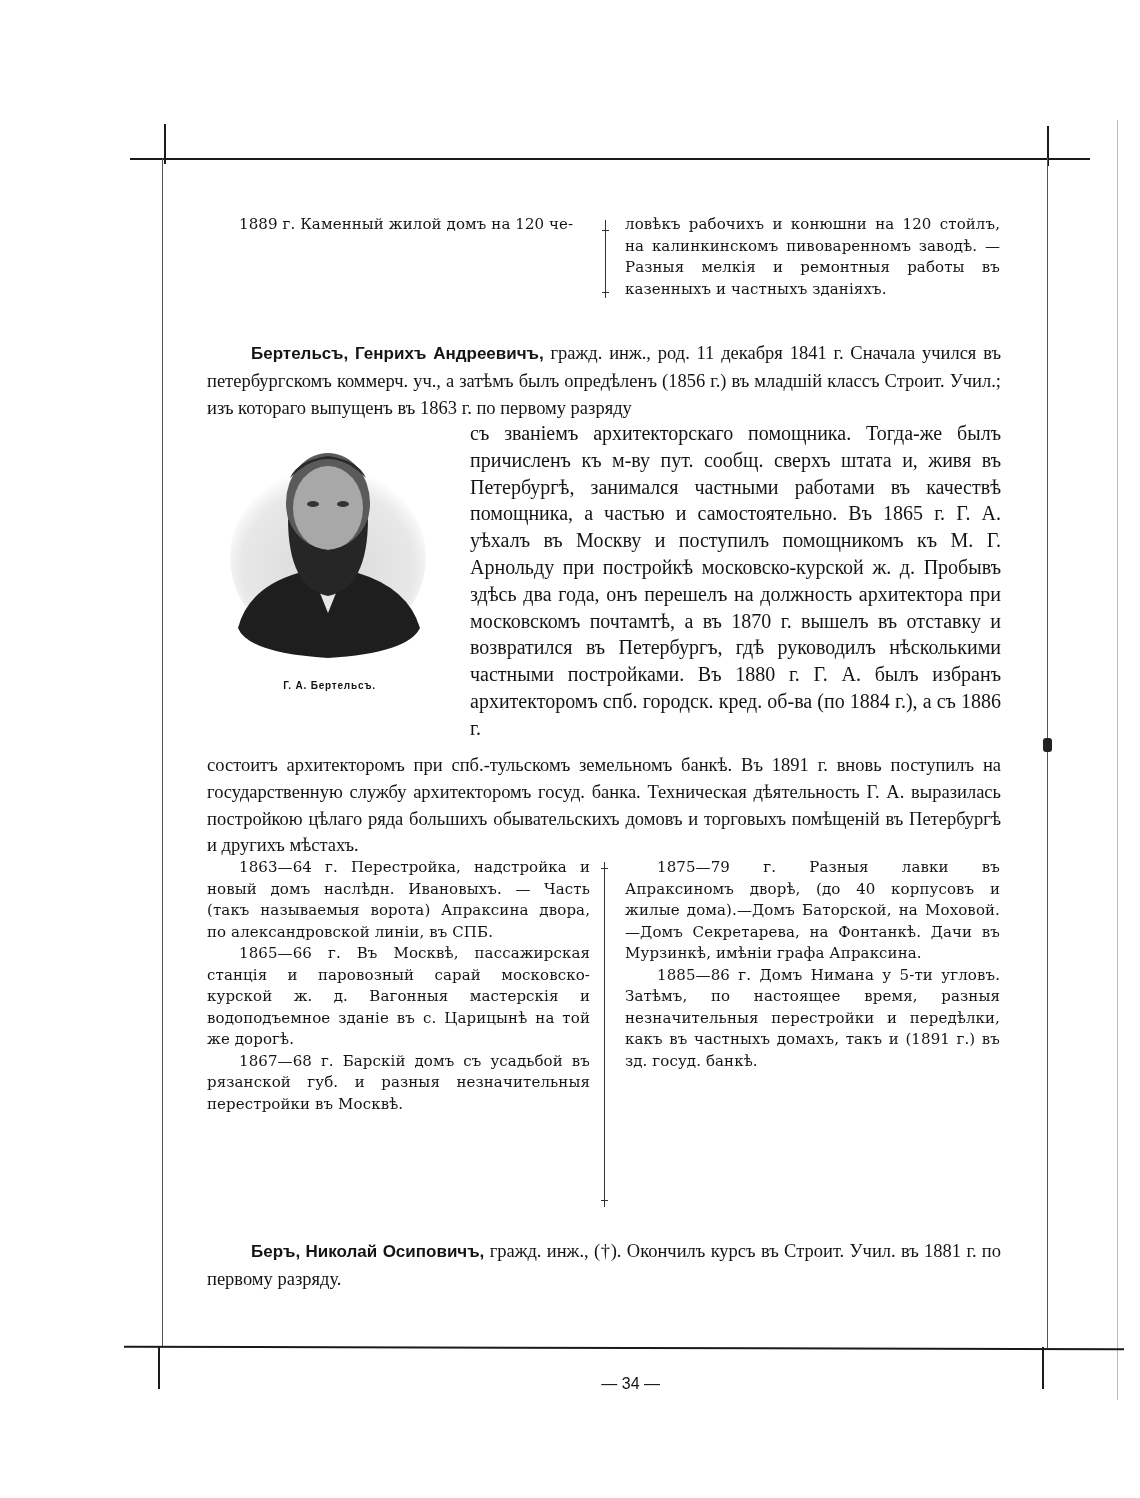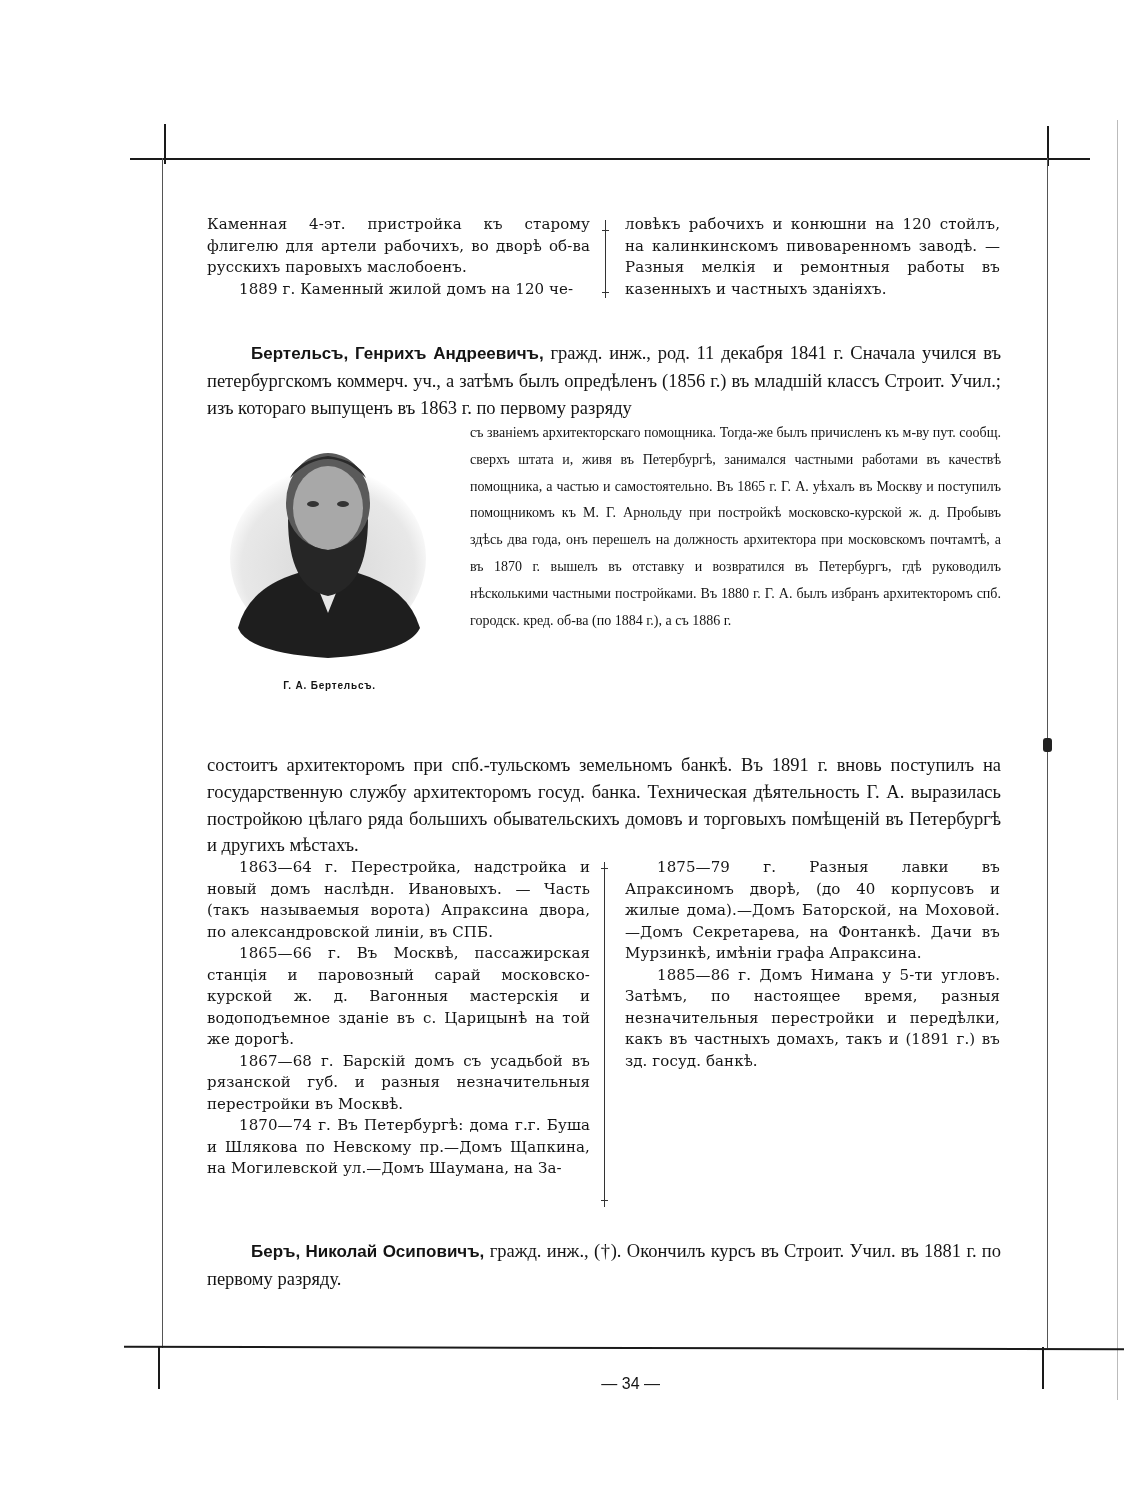--- a/index.html
+++ b/index.html
@@ -9,21 +9,21 @@
   .vline { position:absolute; width:2px; background:#1a1a1a; }
   .col { position:absolute; font-size:15px; line-height:21.5px; text-align:justify; letter-spacing:0.1px; }
   .col p { margin:0; }
   .col p.ind { text-indent:32px; }
   .coldiv { position:absolute; width:1px; background:#333; }
   .coldiv .tick { position:absolute; left:-3px; width:7px; height:1px; background:#333; }
   .bio { position:absolute; left:207px; width:794px; font-family:"Liberation Serif","DejaVu Serif",serif;
          font-size:18.5px; line-height:26.8px; text-align:justify; }
   .bio .name { font-family:"Liberation Sans","DejaVu Sans",sans-serif; font-weight:bold; font-size:17px; }
   .bio-indent { display:inline-block; width:44px; }
-  .flow { position:absolute; font-family:"Liberation Serif","DejaVu Serif",serif; font-size:14px; line-height:26.8px; text-align:justify; }
+  .flow { position:absolute; font-family:"Liberation Serif","DejaVu Serif",serif; font-size:20px; line-height:26.8px; text-align:justify; }
   .portrait { position:absolute; left:228px; top:438px; width:200px; height:225px; }
   .caption { position:absolute; left:232px; top:680px; width:195px; text-align:center;
              font-family:"Liberation Sans","DejaVu Sans",sans-serif; font-weight:bold; font-size:10px; letter-spacing:0.8px; }
   .pagenum { position:absolute; left:540px; top:1375px; width:120px; text-align:right;
              font-family:"Liberation Sans","DejaVu Sans",sans-serif; font-size:16px; }
   .smudge { position:absolute; background:#222; }
 </style>
 </head>
 <body>
 
@@ -31,21 +31,20 @@
 <div class="vline" style="left:164px; top:124px; height:40px;"></div>
 <div class="vline" style="left:162px; top:158px; height:1190px; width:1px; background:#555;"></div>
 <div class="vline" style="left:1047px; top:126px; height:40px;"></div>
 <div class="vline" style="left:1047px; top:158px; height:1190px; width:1px; background:#555;"></div>
 <div class="vline" style="left:1117px; top:120px; height:1280px; width:1px; background:#bbb;"></div>
 <div class="hline" style="left:124px; top:1347px; width:1000px; transform:rotate(0.15deg);"></div>
 <div class="vline" style="left:158px; top:1347px; height:42px;"></div>
 <div class="vline" style="left:1042px; top:1347px; height:42px;"></div>
 
 <div class="col" style="left:207px; top:214px; width:383px;">
-  <p>Каменная 4-эт. пристройка къ старому флигелю для артели рабочихъ, во дворѣ об-ва русскихъ паровыхъ маслобоенъ.</p>
   <p class="ind">1889 г. Каменный жилой домъ на 120 че-</p>
 </div>
 <div class="coldiv" style="left:605px; top:220px; height:78px;">
   <span class="tick" style="top:10px;"></span>
     <span class="tick" style="top:72px;"></span>
 </div>
 <div class="col" style="left:625px; top:214px; width:375px;">
   <p>ловѣкъ рабочихъ и конюшни на 120 стойлъ, на калинкинскомъ пивоваренномъ заводѣ. — Разныя мелкія и ремонтныя работы въ казенныхъ и частныхъ зданіяхъ.</p>
 </div>
 
@@ -75,21 +74,20 @@
   <div class="caption">Г. А. Бертельсъ.</div>
 </div>
 
 <div class="flow" style="left:470px; top:420px; width:531px;">съ званіемъ архитекторскаго помощника. Тогда-же былъ причисленъ къ м-ву пут. сообщ. сверхъ штата и, живя въ Петербургѣ, занимался частными работами въ качествѣ помощника, а частью и самостоятельно. Въ 1865 г. Г. А. уѣхалъ въ Москву и поступилъ помощникомъ къ М. Г. Арнольду при постройкѣ московско-курской ж. д. Пробывъ здѣсь два года, онъ перешелъ на должность архитектора при московскомъ почтамтѣ, а въ 1870 г. вышелъ въ отставку и возвратился въ Петербургъ, гдѣ руководилъ нѣсколькими частными постройками. Въ 1880 г. Г. А. былъ избранъ архитекторомъ спб. городск. кред. об-ва (по 1884 г.), а съ 1886 г.</div>
 <div class="bio" style="top:752px;">состоитъ архитекторомъ при спб.-тульскомъ земельномъ банкѣ. Въ 1891 г. вновь поступилъ на государственную службу архитекторомъ госуд. банка. Техническая дѣятельность Г. А. выразилась постройкою цѣлаго ряда большихъ обывательскихъ домовъ и торговыхъ помѣщеній въ Петербургѣ и другихъ мѣстахъ.</div>
 
 <div class="col" style="left:207px; top:857px; width:383px;">
   <p class="ind">1863—64 г. Перестройка, надстройка и новый домъ наслѣдн. Ивановыхъ. — Часть (такъ называемыя ворота) Апраксина двора, по александровской линіи, въ СПБ.</p>
   <p class="ind">1865—66 г. Въ Москвѣ, пассажирская станція и паровозный сарай московско-курской ж. д. Вагонныя мастерскія и водоподъемное зданіе въ с. Царицынѣ на той же дорогѣ.</p>
   <p class="ind">1867—68 г. Барскій домъ съ усадьбой въ рязанской губ. и разныя незначительныя перестройки въ Москвѣ.</p>
-  <p class="ind">1870—74 г. Въ Петербургѣ: дома г.г. Буша и Шлякова по Невскому пр.—Домъ Щапкина, на Могилевской ул.—Домъ Шаумана, на За-</p>
 </div>
 <div class="coldiv" style="left:604px; top:862px; height:345px;">
   <span class="tick" style="top:6px;"></span>
     <span class="tick" style="top:338px;"></span>
 </div>
 <div class="col" style="left:625px; top:857px; width:375px;">
   <p class="ind">1875—79 г. Разныя лавки въ Апраксиномъ дворѣ, (до 40 корпусовъ и жилые дома).—Домъ Баторской, на Моховой.—Домъ Секретарева, на Фонтанкѣ. Дачи въ Мурзинкѣ, имѣніи графа Апраксина.</p>
   <p class="ind">1885—86 г. Домъ Нимана у 5-ти угловъ. Затѣмъ, по настоящее время, разныя незначительныя перестройки и передѣлки, какъ въ частныхъ домахъ, такъ и (1891 г.) въ зд. госуд. банкѣ.</p>
 </div>
 

